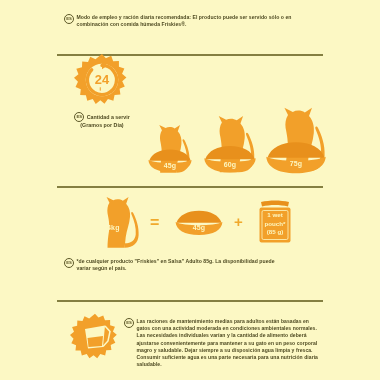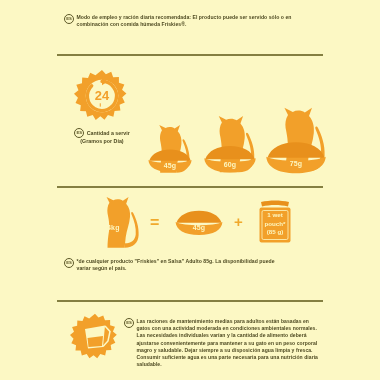--- a/index.html
+++ b/index.html
@@ -40,21 +40,21 @@
     letter-spacing:.05px;
   }
   .note .body{display:inline;}
   .note b{font-weight:bold;}
   .row-flex{display:flex;align-items:flex-start;}
 
   
   #note-top{left:64px;top:14px;width:260px;}
 
   
-  #badge24-wrap{position:absolute;left:72px;top:68px;width:60px;text-align:center;}
+  #badge24-wrap{position:absolute;left:72px;top:52px;width:60px;text-align:center;}
   .sunburst{position:relative;width:56px;height:56px;margin:0 auto;}
   .cap-label{
     margin-top:4px;color:#4e4a22;font-size:5.3px;line-height:7.6px;
     font-weight:bold;text-align:center;
   }
   .cap-label .es-badge{vertical-align:1px;}
 
   .cats-area{position:absolute;left:148px;top:80px;width:175px;height:100px;}
   .catcol{position:absolute;bottom:0;text-align:center;}
   .catlabel{

